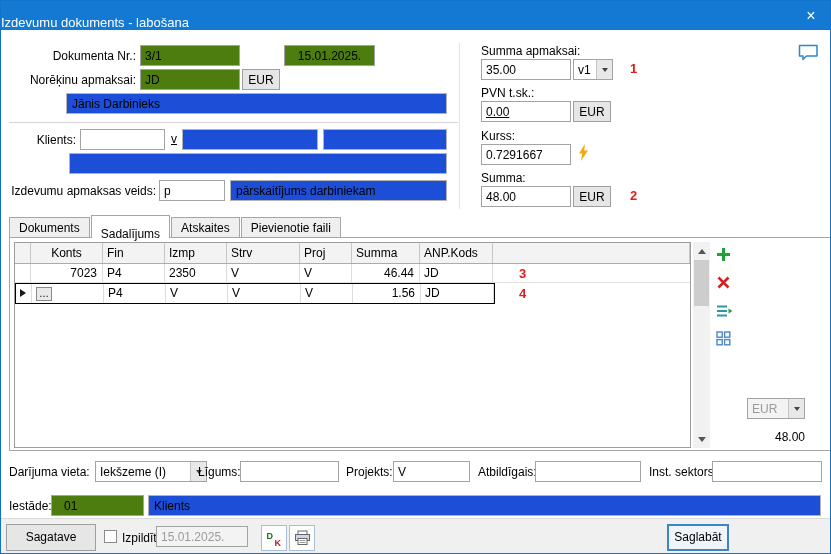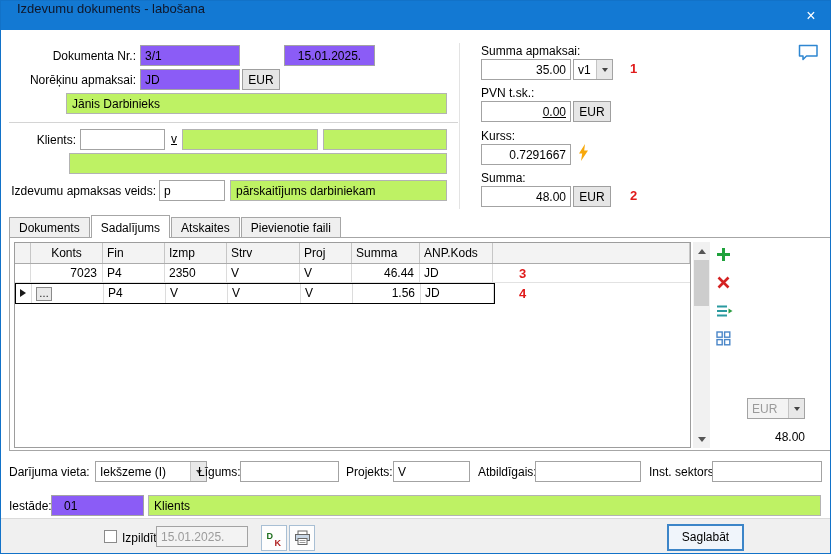--- a/index.html
+++ b/index.html
@@ -3,53 +3,53 @@
 <meta charset="utf-8">
 <style>
   * { box-sizing: border-box; }
   body { margin:0; background:#ffffff; }
   .window { position:relative; width:831px; height:554px; background:#ffffff;
             border:1px solid #1272c8; overflow:hidden;
             font-family:"Liberation Sans", sans-serif; font-size:12px; color:#000; }
 
   
   .titlebar { position:absolute; left:0; top:0; right:0; height:29px; background:#1379d3;
-              color:#0f172a; display:flex; align-items:flex-start; padding-left:16px; font-size:13px; }
+              color:#ffffff; display:flex; align-items:flex-end; padding-left:0; font-size:13px; }
   .close-btn { position:absolute; right:0; top:0; width:38px; height:29px; display:flex;
                align-items:center; justify-content:center; color:#fff; font-size:16px; cursor:pointer; }
 
   
   .lbl { position:absolute; white-space:nowrap; }
   .lbl.r { text-align:right; }
   .tb { position:absolute; border:1px solid #a3a3a3; background:#fff; height:21px;
         font:12px "Liberation Sans", sans-serif; padding:1px 4px; outline:none; }
-  .tb.yellow { background:#8b5cf6; }
+  .tb.yellow { background:#4d7c0f; }
   .tb.center { text-align:center; }
-  .tb.num { text-align:right; }
+  .tb.num { }
   .tb.dis { background:#f3f3f3; color:#9b9b9b; }
-  .ro { position:absolute; border:1px solid #b3b3b3; background:#bef264; height:21px;
+  .ro { position:absolute; border:1px solid #b3b3b3; background:#1d4ed8; height:21px;
         padding:3px 5px; overflow:hidden; white-space:nowrap; }
   .btn { position:absolute; border:1px solid #9f9f9f; background:#e6e6e6; text-align:center;
          height:21px; padding-top:3px; cursor:pointer; }
   .combo { position:absolute; border:1px solid #a3a3a3; background:#fff; height:21px; cursor:pointer; }
   .combo .txt { position:absolute; left:4px; top:3px; white-space:nowrap; }
   .combo .dd { position:absolute; right:0; top:0; bottom:0; width:16px; background:#e8e8e8;
                border-left:1px solid #c4c4c4; display:flex; align-items:center; justify-content:center; }
   .combo.dis { background:#f3f3f3; color:#9a9a9a; }
   .arr-d { width:0; height:0; border:3.5px solid transparent; border-top:4.5px solid #444; margin-top:4px; }
   .divh { position:absolute; border-top:1px solid #d4d4d4; height:0; }
   .divv { position:absolute; border-left:1px solid #e3e3e3; width:0; }
   .vlink { position:absolute; text-decoration:underline; cursor:pointer; }
   .mark { position:absolute; color:#e01b1b; font-weight:bold; font-size:13px; }
 
   
   .tabs { position:absolute; left:8px; top:214px; display:flex; z-index:3; }
   .tab { border:1px solid #a6a6a6; border-bottom:none; background:#efefef; height:20px;
          margin-top:2px; margin-right:1px; padding:3px 9px 0; cursor:pointer; white-space:nowrap; }
-  .tab.active { background:#fff; height:23px; margin-top:0; padding-top:5px; }
+  .tab.active { background:#fff; height:23px; margin-top:0; padding-top:11px; }
   .panel { position:absolute; left:8px; top:236px; width:825px; height:214px;
            border:1px solid #a6a6a6; background:#fff; z-index:2; }
 
   
   .grid { position:absolute; left:4px; top:4px; width:677px; height:206px;
           border:1px solid #9d9d9d; background:#fff; overflow:hidden; }
   .grow { display:flex; }
   .gh { background:#f3f3f3; border-bottom:1px solid #ababab; height:21px; }
   .gc { border-right:1px solid #dcdcdc; padding:2px 4px; overflow:hidden; white-space:nowrap; height:100%; }
   .gh .gc { border-right:1px solid #c6c6c6; padding-top:3px; }
@@ -264,32 +264,33 @@
   <span class="lbl" style="left:477px;top:464px">Atbildīgais:</span>
   <input class="tb" style="left: 534px; top: 460px; width: 106px;" value="">
   <span class="lbl" style="left:648px;top:464px">Inst. sektors:</span>
   <input class="tb" style="left: 711px; top: 460px; width: 110px;" value="">
 
   <span class="lbl" style="left:8px;top:498px">Iestāde:</span>
   <input class="tb yellow" style="left: 50px; top: 494px; width: 93px; padding-left: 12px;" value="01">
   <div class="ro" style="left:147px;top:494px;width:673px">Klients</div>
 
   <div class="bottombar"></div>
+  <div class="pbtn" style="left:5px;top:523px;width:90px">Sagatave</div>
   <span class="cb" style="left:103px;top:529px"></span>
   <span class="lbl" style="left:121px;top:530px">Izpildīt:</span>
   <input class="tb dis" style="left: 155px; top: 525px; width: 92px;" value="15.01.2025.">
   <div class="iconbtn" style="left:260px;top:524px">
     <svg width="18" height="16" viewBox="0 0 18 16">
         <text x="1.5" y="9" font-size="9" font-weight="bold" fill="#1c6e1c">D</text>
         <text x="9.5" y="15.5" font-size="9" font-weight="bold" fill="#b02020">K</text>
       </svg>
   </div>
   <div class="iconbtn" style="left:288px;top:524px">
     <svg width="17" height="16" viewBox="0 0 17 16">
         <rect x="4" y="1" width="9" height="3.5" fill="#fff" stroke="#666"></rect>
         <rect x="1.5" y="4.5" width="14" height="6" fill="#c9d7e6" stroke="#666"></rect>
         <rect x="4" y="8.5" width="9" height="6" fill="#fff" stroke="#666"></rect>
         <path d="M5.5 10.5h6M5.5 12.5h6" stroke="#999"></path>
       </svg>
   </div>
-  <div class="pbtn primary" style="left:666px;top:523px;width:77px">Saglabāt</div>
+  <div class="pbtn primary" style="left:666px;top:523px;width:62px">Saglabāt</div>
 
 </div>
 
 </body></html>

